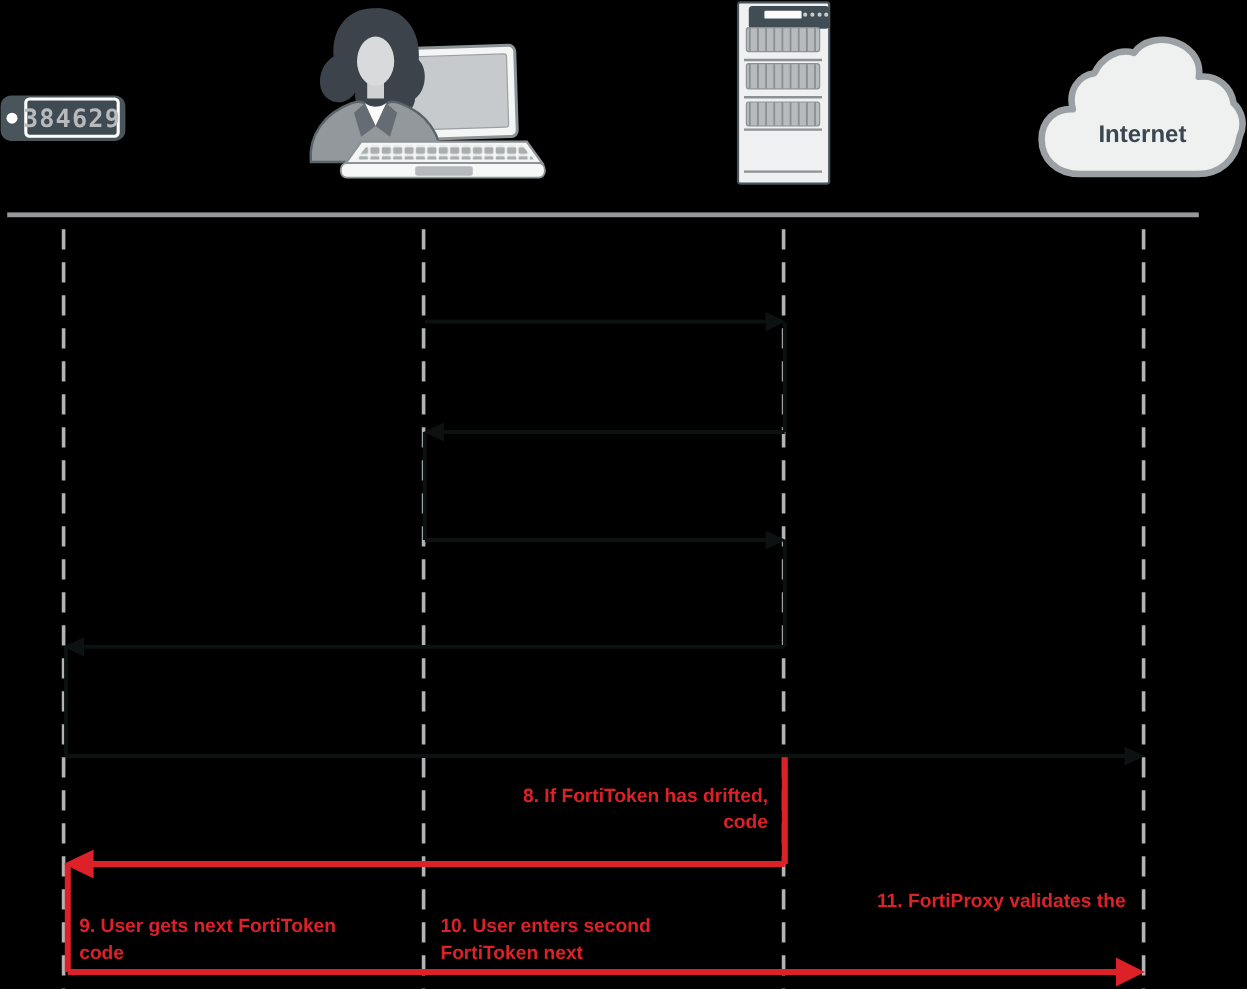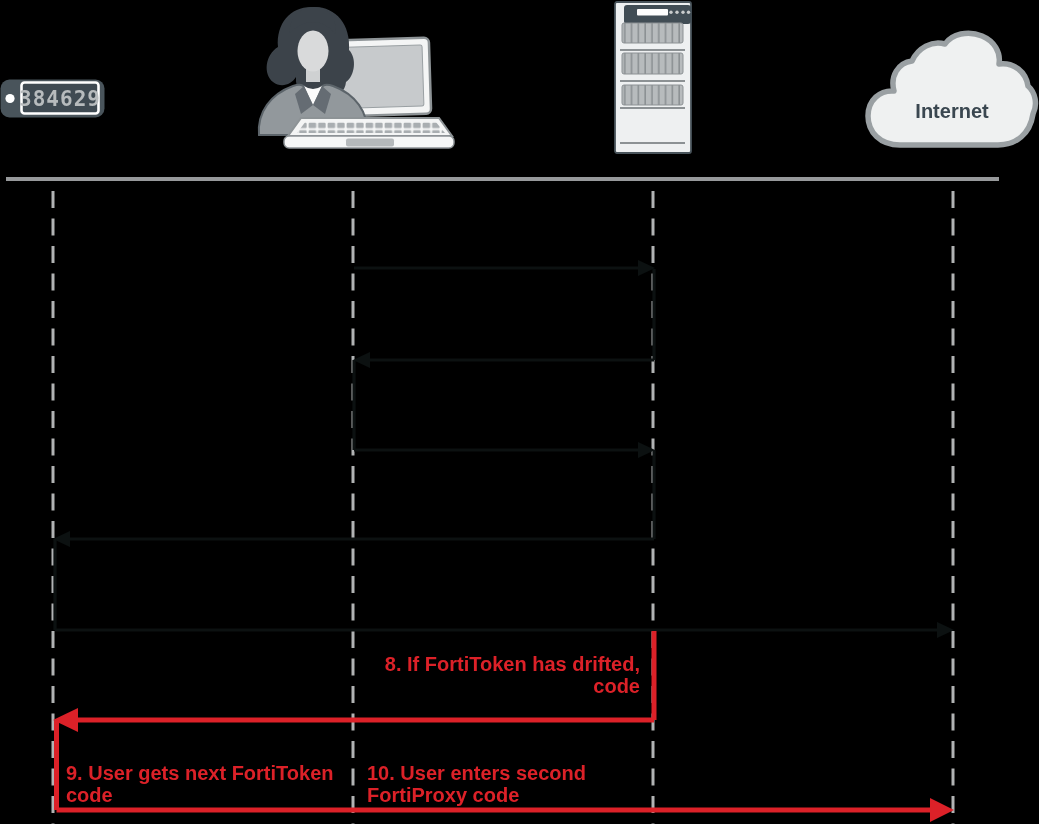--- a/index.html
+++ b/index.html
@@ -5,21 +5,21 @@
   html,body{margin:0;padding:0}
   body{
     width:1039px;height:824px;position:relative;overflow:hidden;
     background:#000;font-family:"Liberation Sans",sans-serif;
   }
   .stage{position:absolute;inset:0}
   .actor{position:absolute}
   .separator{position:absolute;left:6px;top:177px;width:993px;height:4px;background:#97999b}
   .overlay{position:absolute;left:0;top:0}
   .step{
-    position:absolute;color:#dc2128;font-weight:bold;font-size:20px;line-height:22px;
+    position:absolute;color:#dc2128;font-weight:bold;font-size:16px;line-height:22px;
   }
   .step div{white-space:nowrap}
   .step.right{text-align:right}
   #step-8{right:399px;top:653px}
   #step-9{left:66px;top:762px}
   #step-10{left:367px;top:762px}
   #step-11{right:101px;top:741px}
 </style>
 </head>
 <body>
@@ -141,19 +141,20 @@
     <div>code</div>
   </div>
 
   <div class="step" id="step-9">
     <div>9. User gets next FortiToken</div>
     <div>code</div>
   </div>
 
   <div class="step" id="step-10">
     <div>10. User enters second</div>
-    <div>FortiProxy code</div>
+    <div>FortiToken next</div>
   </div>
 
   <div class="step right" id="step-11">
+    <div>11. FortiProxy validates the</div>
   </div>
 
 </div>
 
 </body></html>

